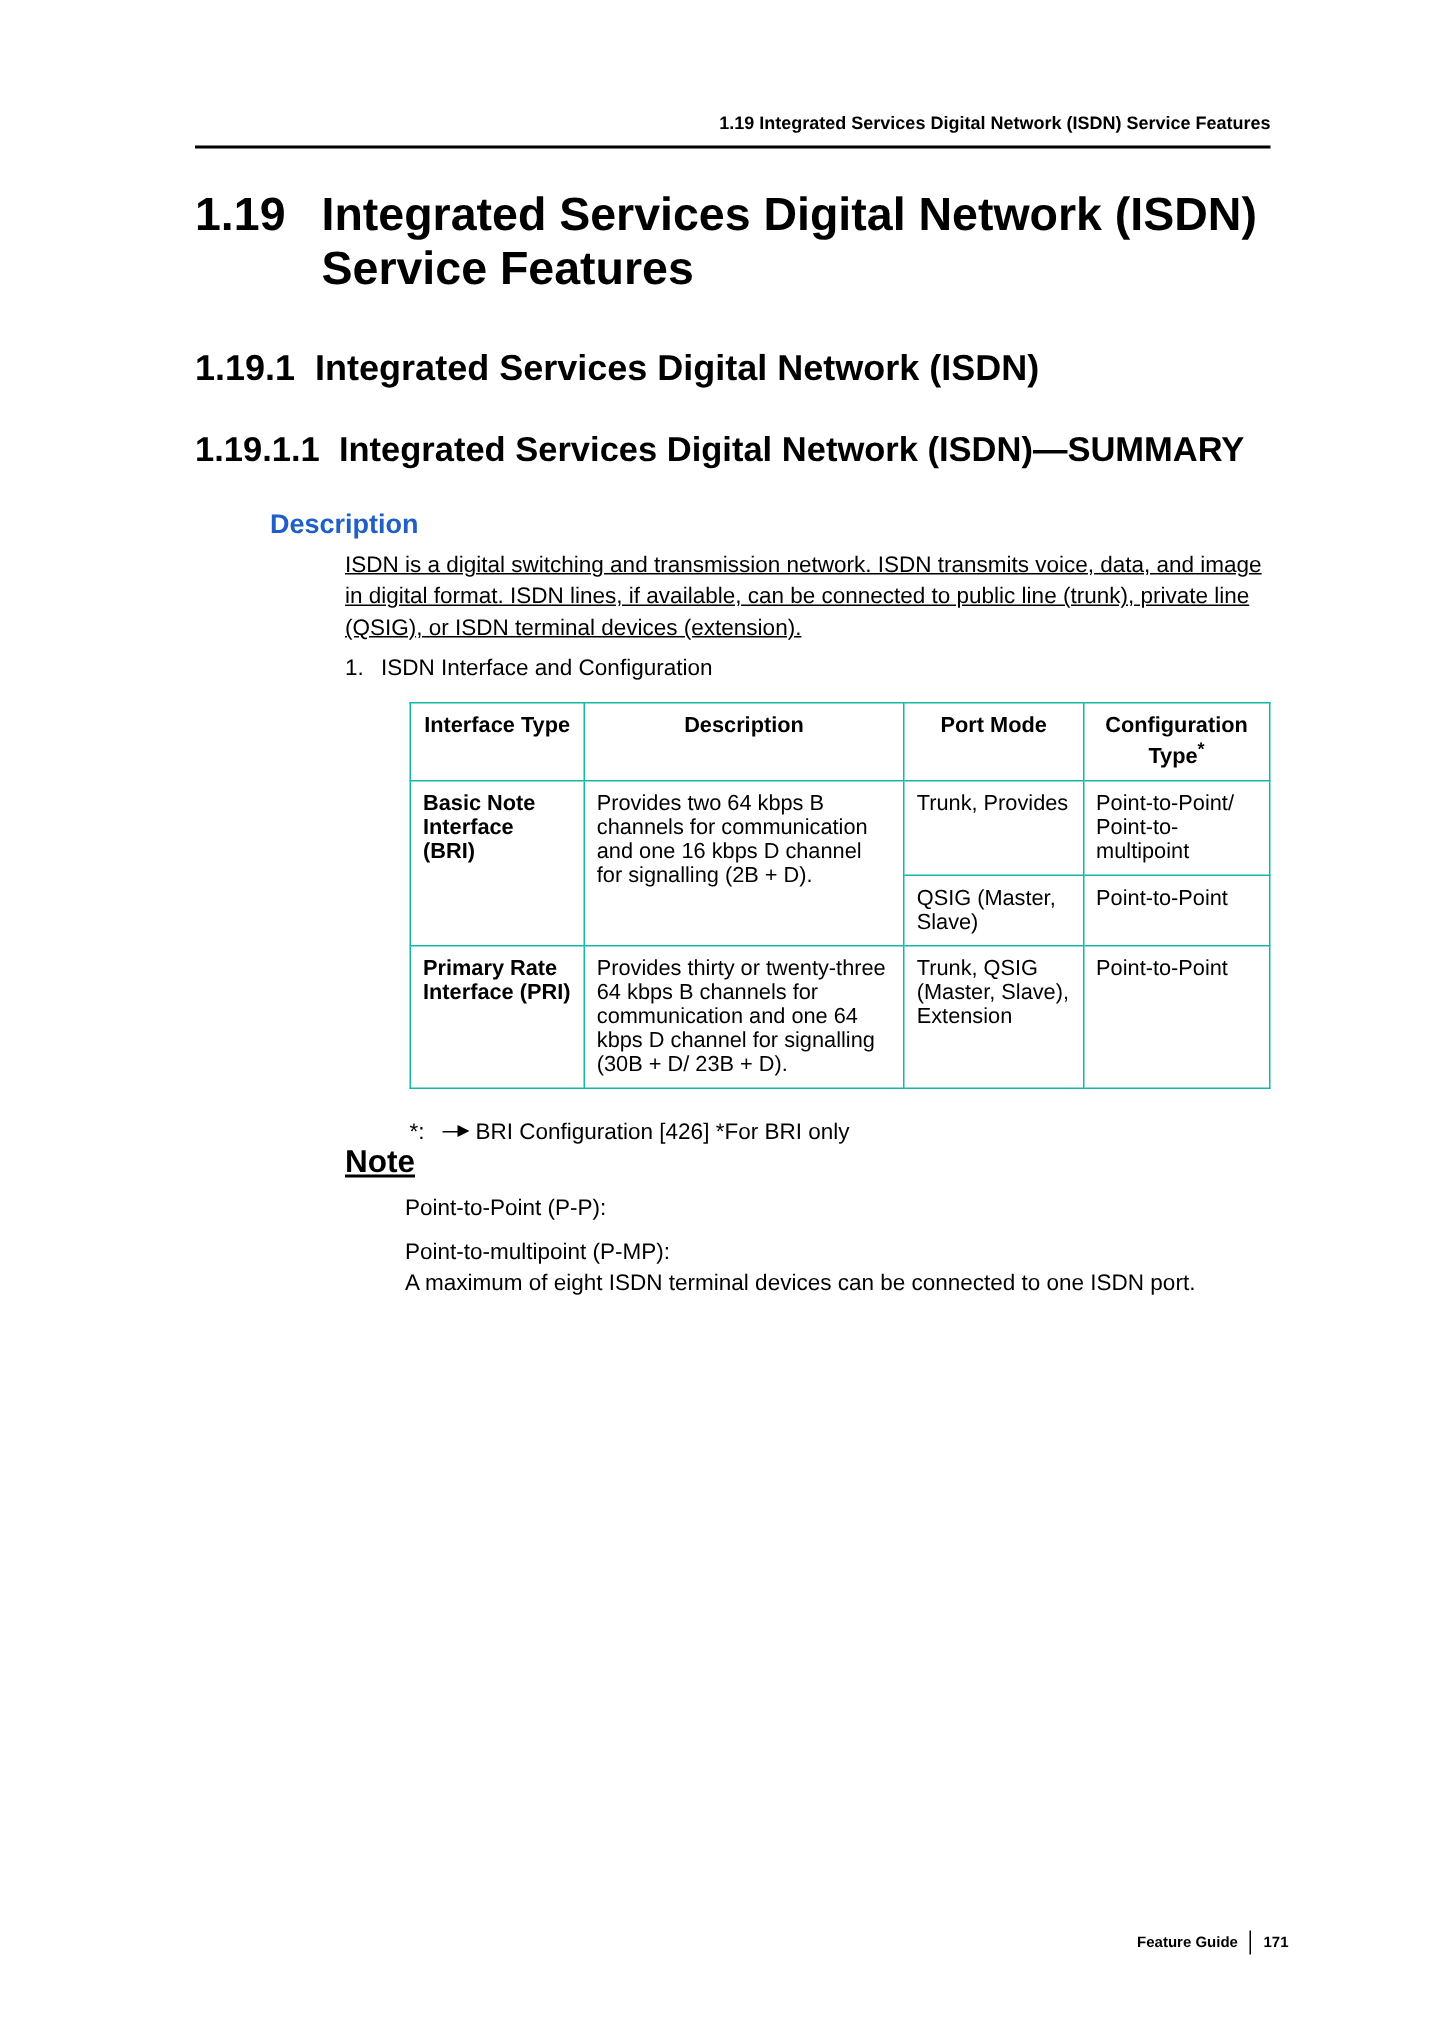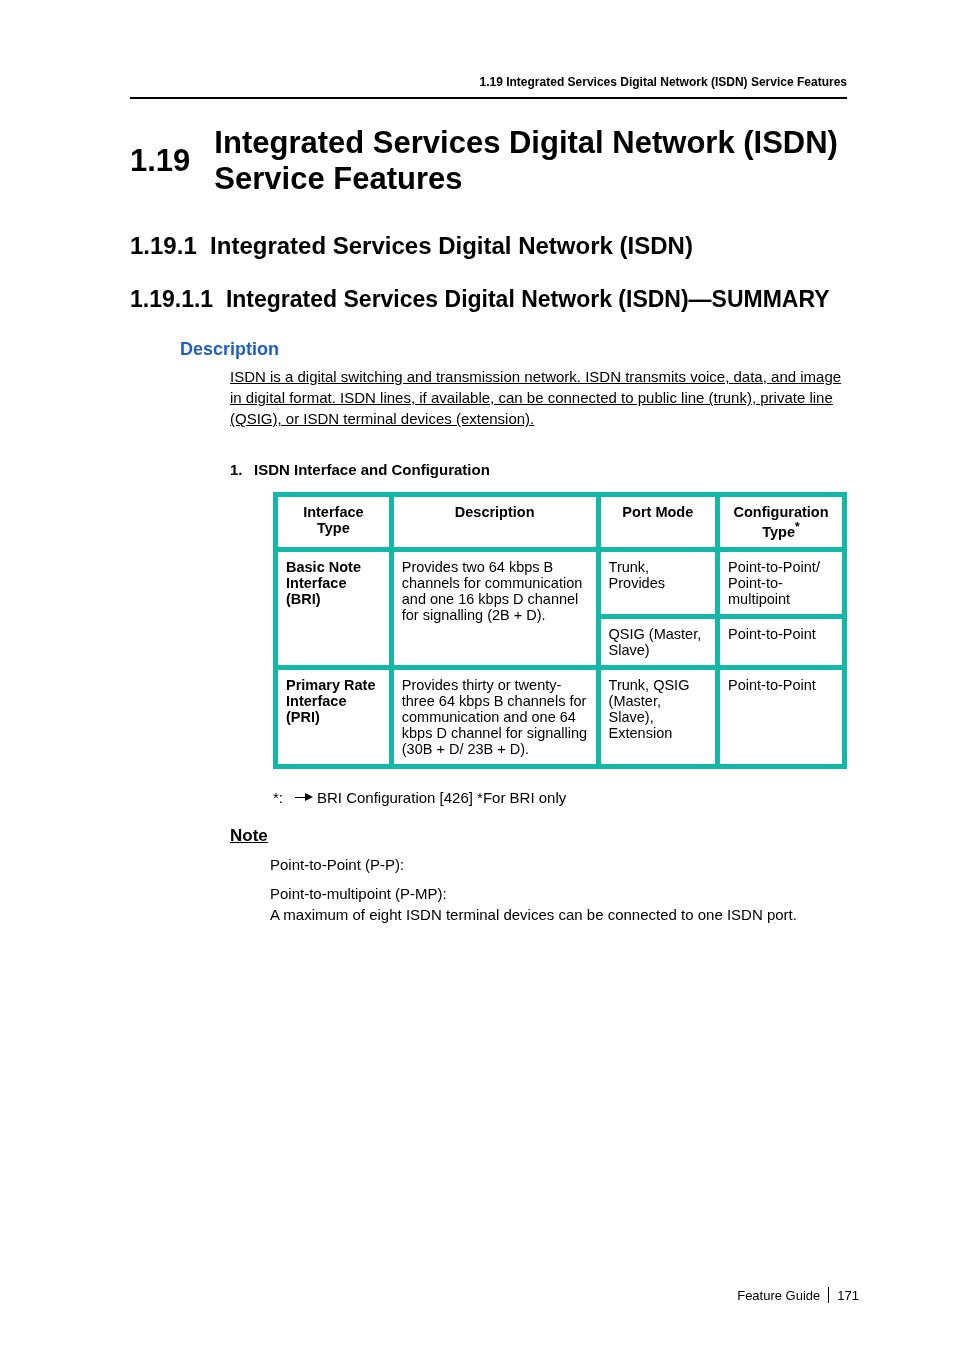--- a/index.html
+++ b/index.html
@@ -24,21 +24,21 @@
     font-size: 12px;
     margin-bottom: 8px;
   }
   .hr-top {
     border: none;
     border-top: 2px solid #000;
     margin: 0 0 26px 0;
   }
   .section-number-row {
     display: flex;
-    align-items: center;
+    align-items: flex-start;
   }
   .section-number {
     font-size: 31px;
     font-weight: bold;
     margin-right: 24px;
     line-height: 1.15;
     flex-shrink: 0;
   }
   .section-title {
     font-size: 31px;
@@ -63,37 +63,37 @@
     margin-left: 50px;
   }
   .body-text {
     margin-left: 100px;
     margin-top: 6px;
     font-size: 15px;
     line-height: 1.4;
     text-decoration: underline;
   }
   .numbered {
-    margin-top: 32px;
+    margin-top: 8px;
     margin-left: 100px;
     font-size: 15px;
-    font-weight: bold;
+    font-weight: normal;
   }
   .numbered .num {
     display: inline-block;
     width: 24px;
   }
   table.cfg {
     border-collapse: collapse;
     margin-left: 143px;
     margin-top: 14px;
     font-size: 14.5px;
   }
   table.cfg th, table.cfg td {
-    border: 5px solid #14b8a6;
+    border: 1px solid #14b8a6;
     padding: 7px 8px;
     vertical-align: top;
     text-align: left;
   }
   table.cfg th {
     text-align: center;
     font-weight: bold;
   }
   .col-iface { width: 117px; }
   .col-desc  { width: 243px; }
@@ -130,42 +130,42 @@
     position: absolute;
     top: 0.4px;
     left: 10px;
     width: 0; height: 0;
     border-left: 8px solid #000;
     border-top: 4.5px solid transparent;
     border-bottom: 4.5px solid transparent;
   }
   .note-head {
     margin-left: 100px;
-    margin-top: 20px;
-    font-size: 17px;
+    font-size: 21px;
     font-weight: bold;
     text-decoration: underline;
   }
   .note-body {
     margin-left: 140px;
     font-size: 15px;
     line-height: 1.4;
   }
   .note-body .sub-head {
     font-weight: normal;
     margin-top: 8px;
   }
   .footer {
     position: absolute;
     bottom: 48px;
     right: 95px;
-    font-size: 13px;
+    font-size: 10px;
     display: flex;
     align-items: center;
     gap: 8px;
+    font-weight: bold;
   }
   .footer .sep {
     width: 1px;
     height: 16px;
     background: #000;
     display: inline-block;
   }
 </style>
 </head>
 <body>

